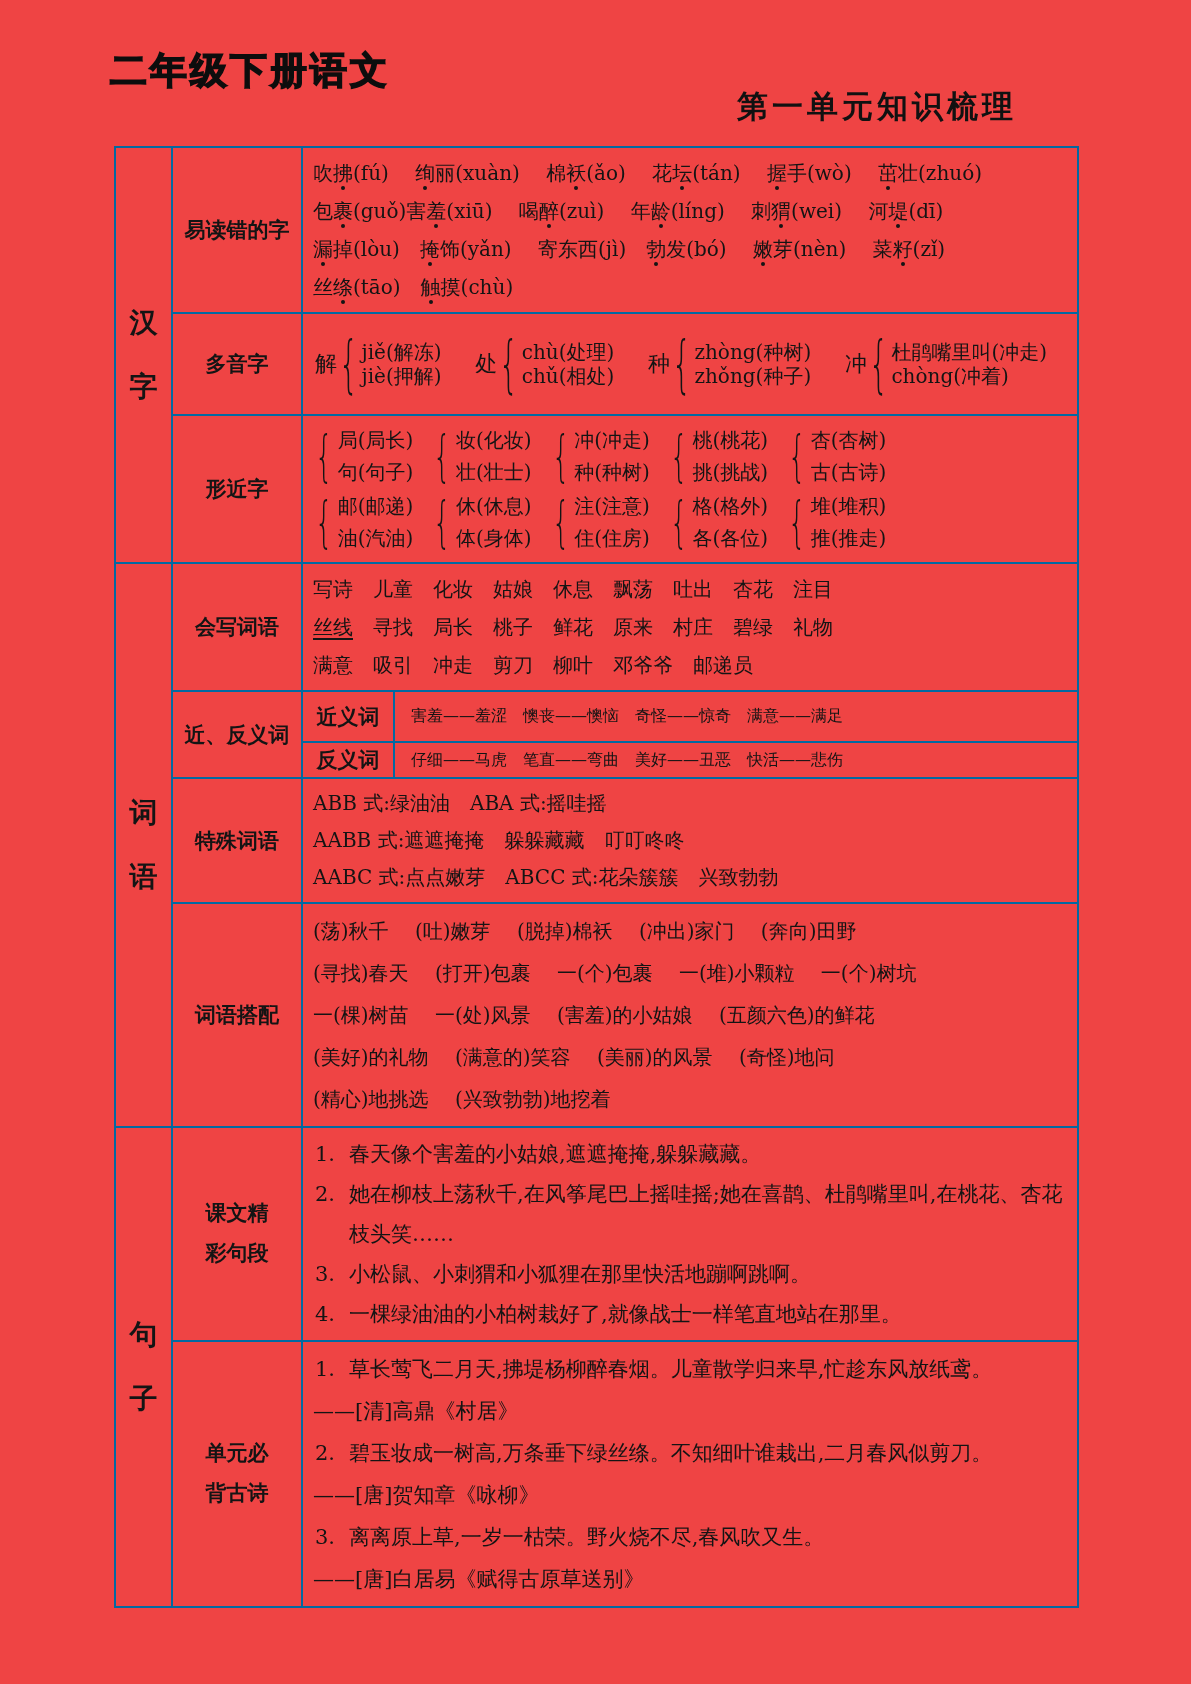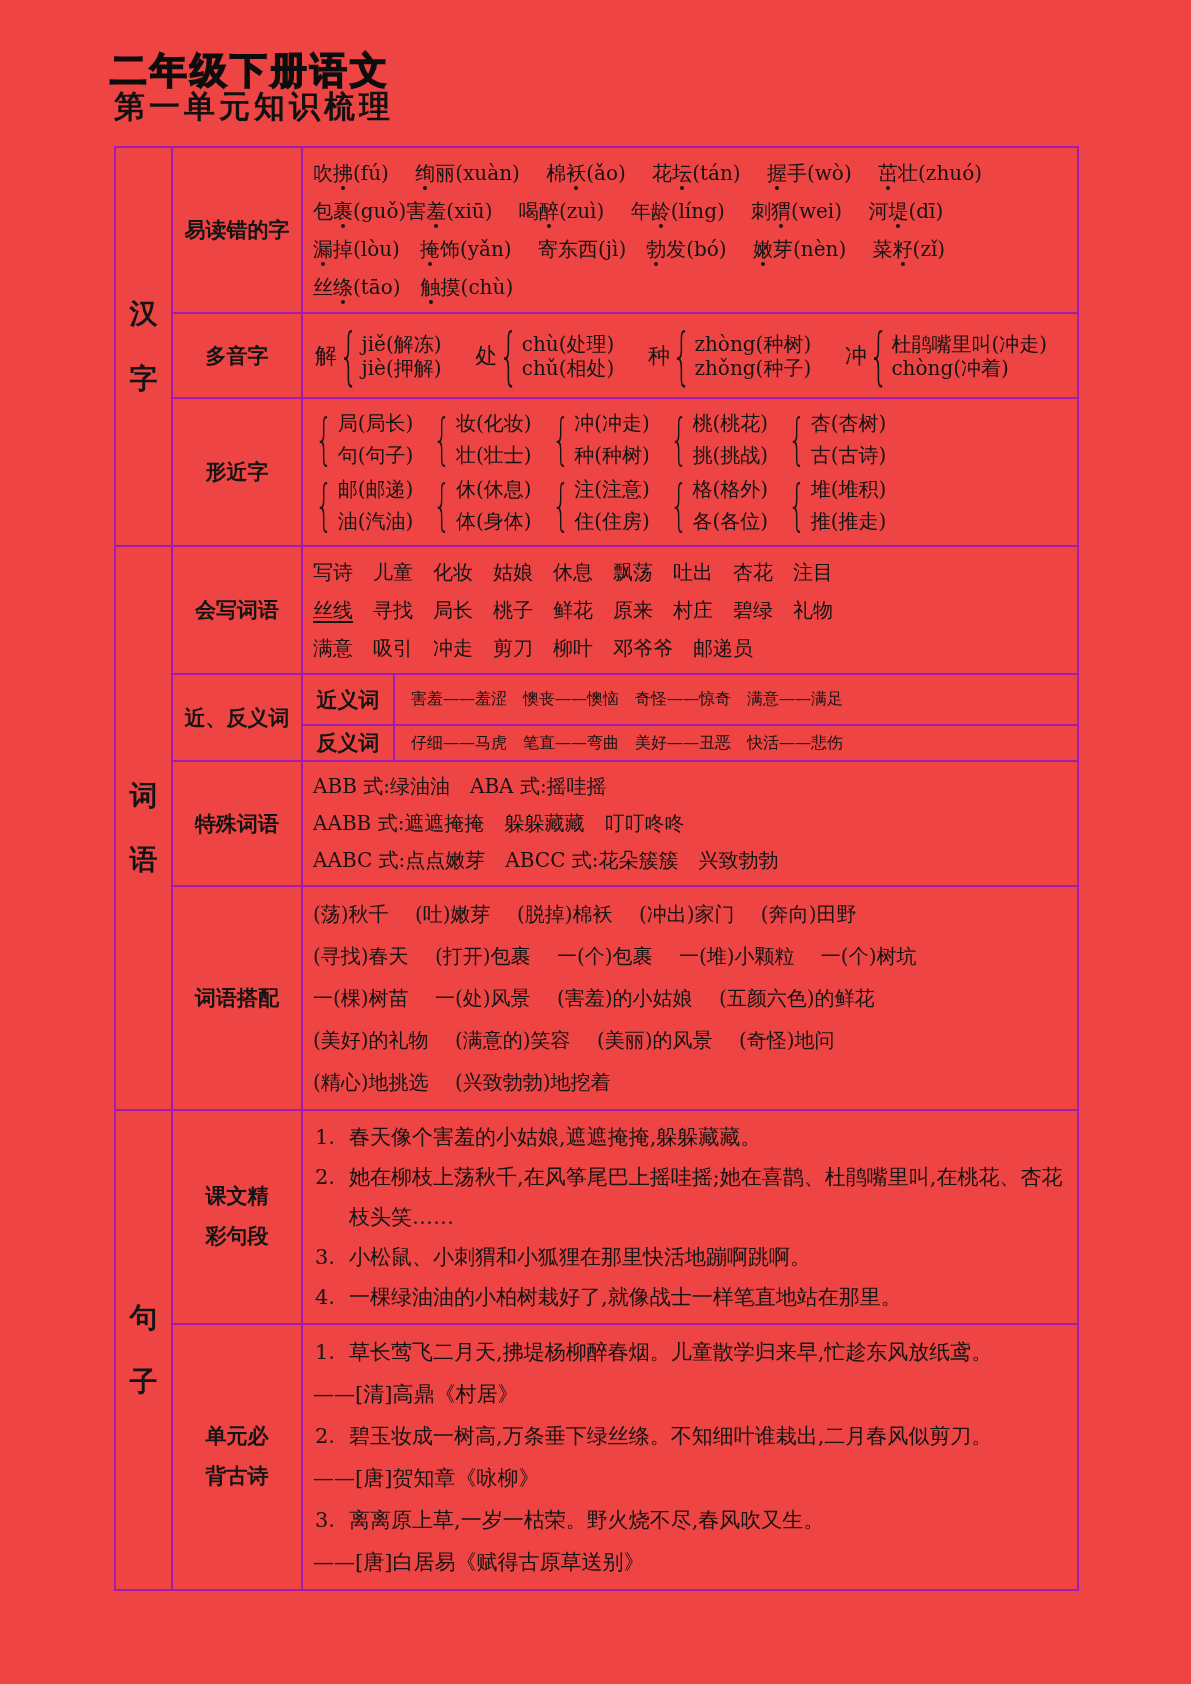--- a/index.html
+++ b/index.html
@@ -3,26 +3,26 @@
 <meta charset="utf-8">
 <style>
   * { margin:0; padding:0; box-sizing:border-box; }
   html,body { width:1191px; height:1684px; background:#ffffff; color:#141414;
     font-family:"DejaVu Serif", serif; }
   .page { position:relative; width:1191px; height:1684px; background:#ef4444; overflow:hidden; }
 
   .corner-title { position:absolute; left:110px; top:46px; font-family:"DejaVu Sans", sans-serif;
     font-weight:900; font-size:37px; letter-spacing:3px; color:#0d0d0d;
     -webkit-text-stroke:1.5px #0d0d0d; }
-  .main-title { position:absolute; left:114px; top:86px; width:903px; text-align:left;
+  .main-title { position:absolute; left:114px; top:86px; width:903px; text-align:right;
     font-weight:bold; font-size:31px; letter-spacing:4px; color:#111; }
 
   table.sheet { position:absolute; left:114px; top:146px; width:963px; border-collapse:collapse;
     table-layout:fixed; }
-  table.sheet td { border:2px solid #a21caf; vertical-align:middle; }
+  table.sheet td { border:2px solid #0369a1; vertical-align:middle; }
 
   .group-cell { text-align:center; font-family:"DejaVu Sans", sans-serif; font-weight:bold; }
   .group-cell .stack { width:28px; margin:0 auto; word-break:break-all; font-size:28px;
     line-height:2.3; letter-spacing:0; }
 
   .cat-cell { text-align:center; font-family:"DejaVu Sans", sans-serif; font-weight:bold;
     font-size:21px; padding:4px; }
   .cat-narrow { width:70px; margin:8px auto; word-break:break-all; line-height:1.9; }
 
   .content-cell { padding:6px 4px 6px 10px; font-size:20px; }
@@ -88,21 +88,21 @@
       </td>
       <td class="content-cell" colspan="2" data-name="yiducuo-content">
         <div class="line" data-name="word-line">吹<span class="em">拂</span>(fú)　 <span class="em">绚</span>丽(xuàn)　 棉<span class="em">袄</span>(ǎo)　 花<span class="em">坛</span>(tán)　 <span class="em">握</span>手(wò)　 <span class="em">茁</span>壮(zhuó)</div>
         <div class="line" data-name="word-line">包<span class="em">裹</span>(guǒ)害<span class="em">羞</span>(xiū)　 喝<span class="em">醉</span>(zuì)　 年<span class="em">龄</span>(líng)　 刺<span class="em">猬</span>(wei)　 河<span class="em">堤</span>(dī)</div>
         <div class="line" data-name="word-line"><span class="em">漏</span>掉(lòu)　<span class="em">掩</span>饰(yǎn)　 寄东西(jì)　<span class="em">勃</span>发(bó)　 <span class="em">嫩</span>芽(nèn)　 菜<span class="em">籽</span>(zǐ)</div>
         <div class="line" data-name="word-line">丝<span class="em">绦</span>(tāo)　<span class="em">触</span>摸(chù)</div>
       </td>
     </tr>
 
     <tr data-name="table-row">
-      <td class="cat-cell" style="height:85px" data-name="category-duoyinzi">
+      <td class="cat-cell" style="height:102px" data-name="category-duoyinzi">
         <div data-name="category-label">多音字</div>
       </td>
       <td class="content-cell" colspan="2" data-name="duoyinzi-content">
         <div class="pron-row">
           <div class="pron-item" data-name="polyphone-item">
             <span class="pron-char" data-name="polyphone-char">解</span>
             <span class="brace" data-name="brace-glyph">{</span>
             <span class="pron-opts">
               <span data-name="pronunciation">jiě(解冻)</span>
               <span data-name="pronunciation">jiè(押解)</span>

